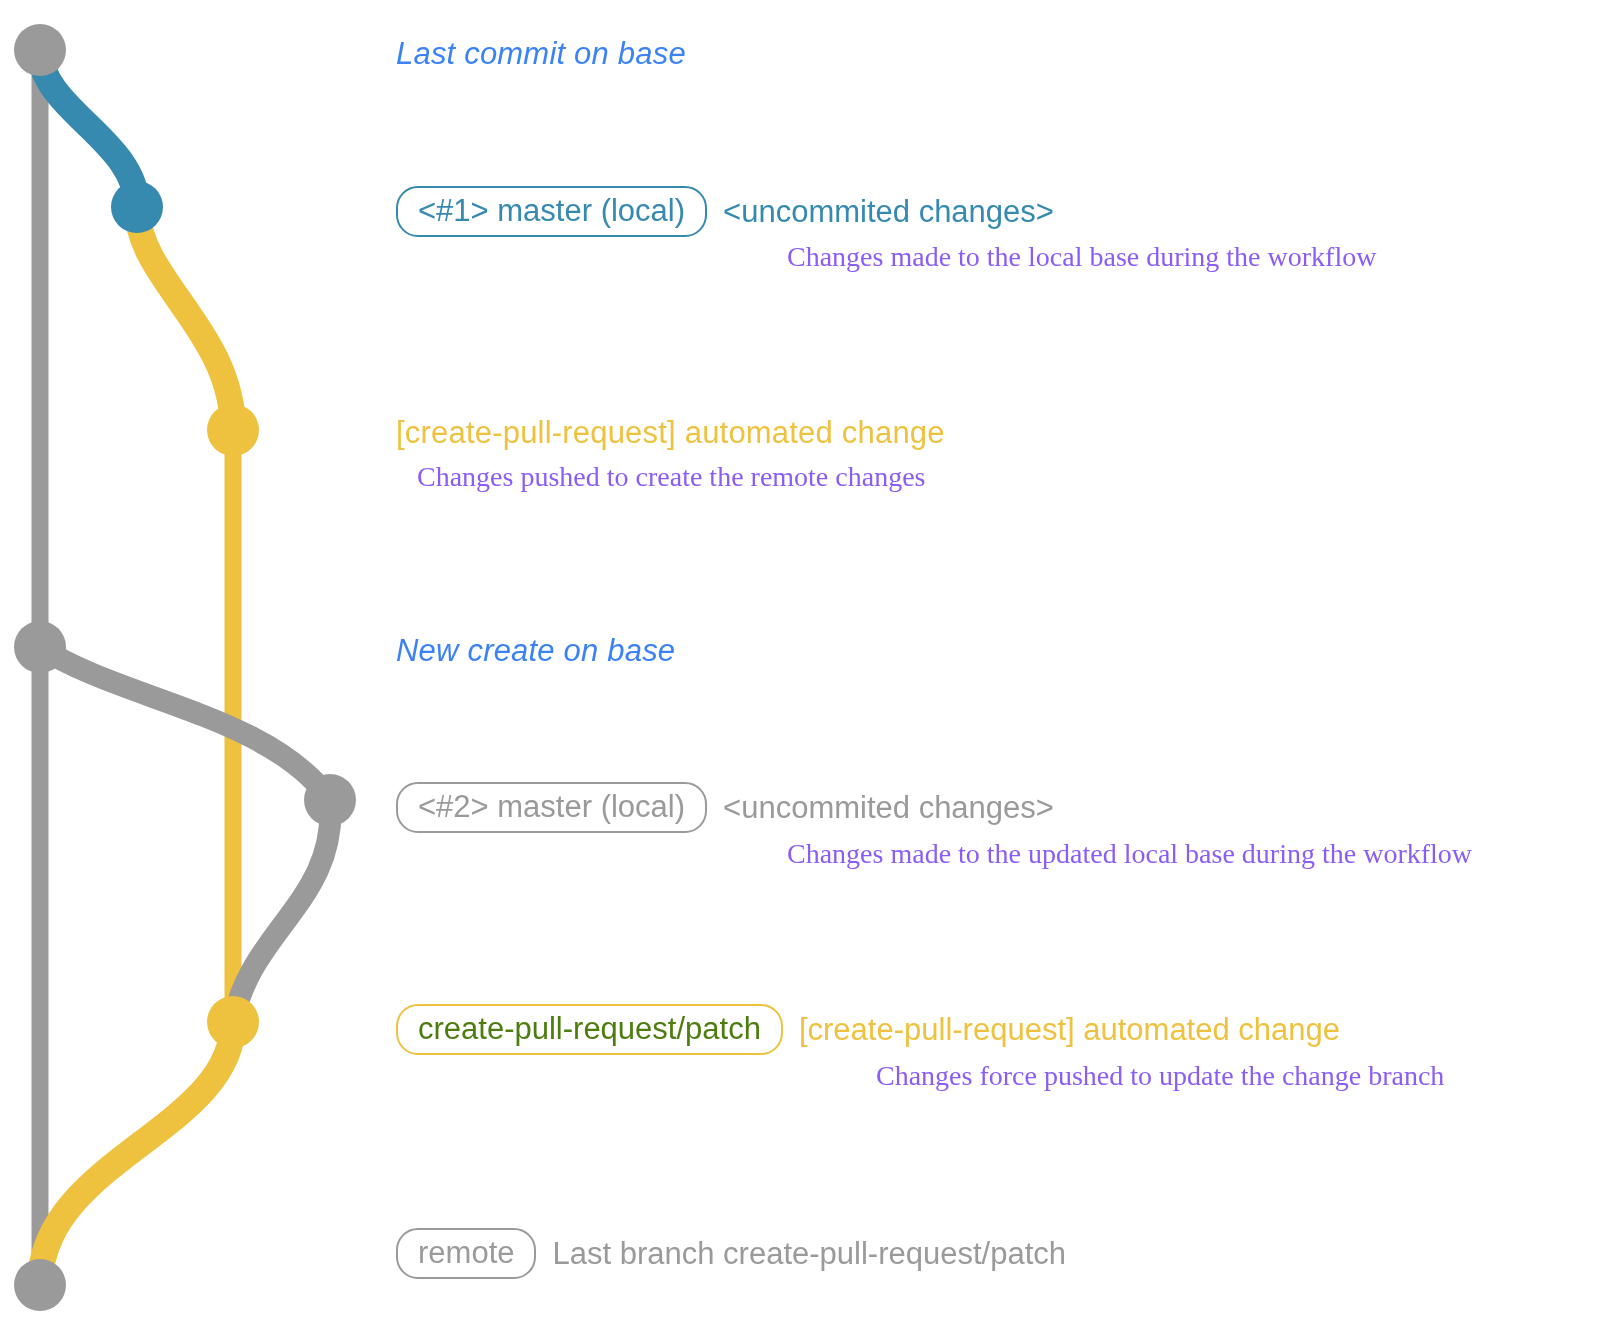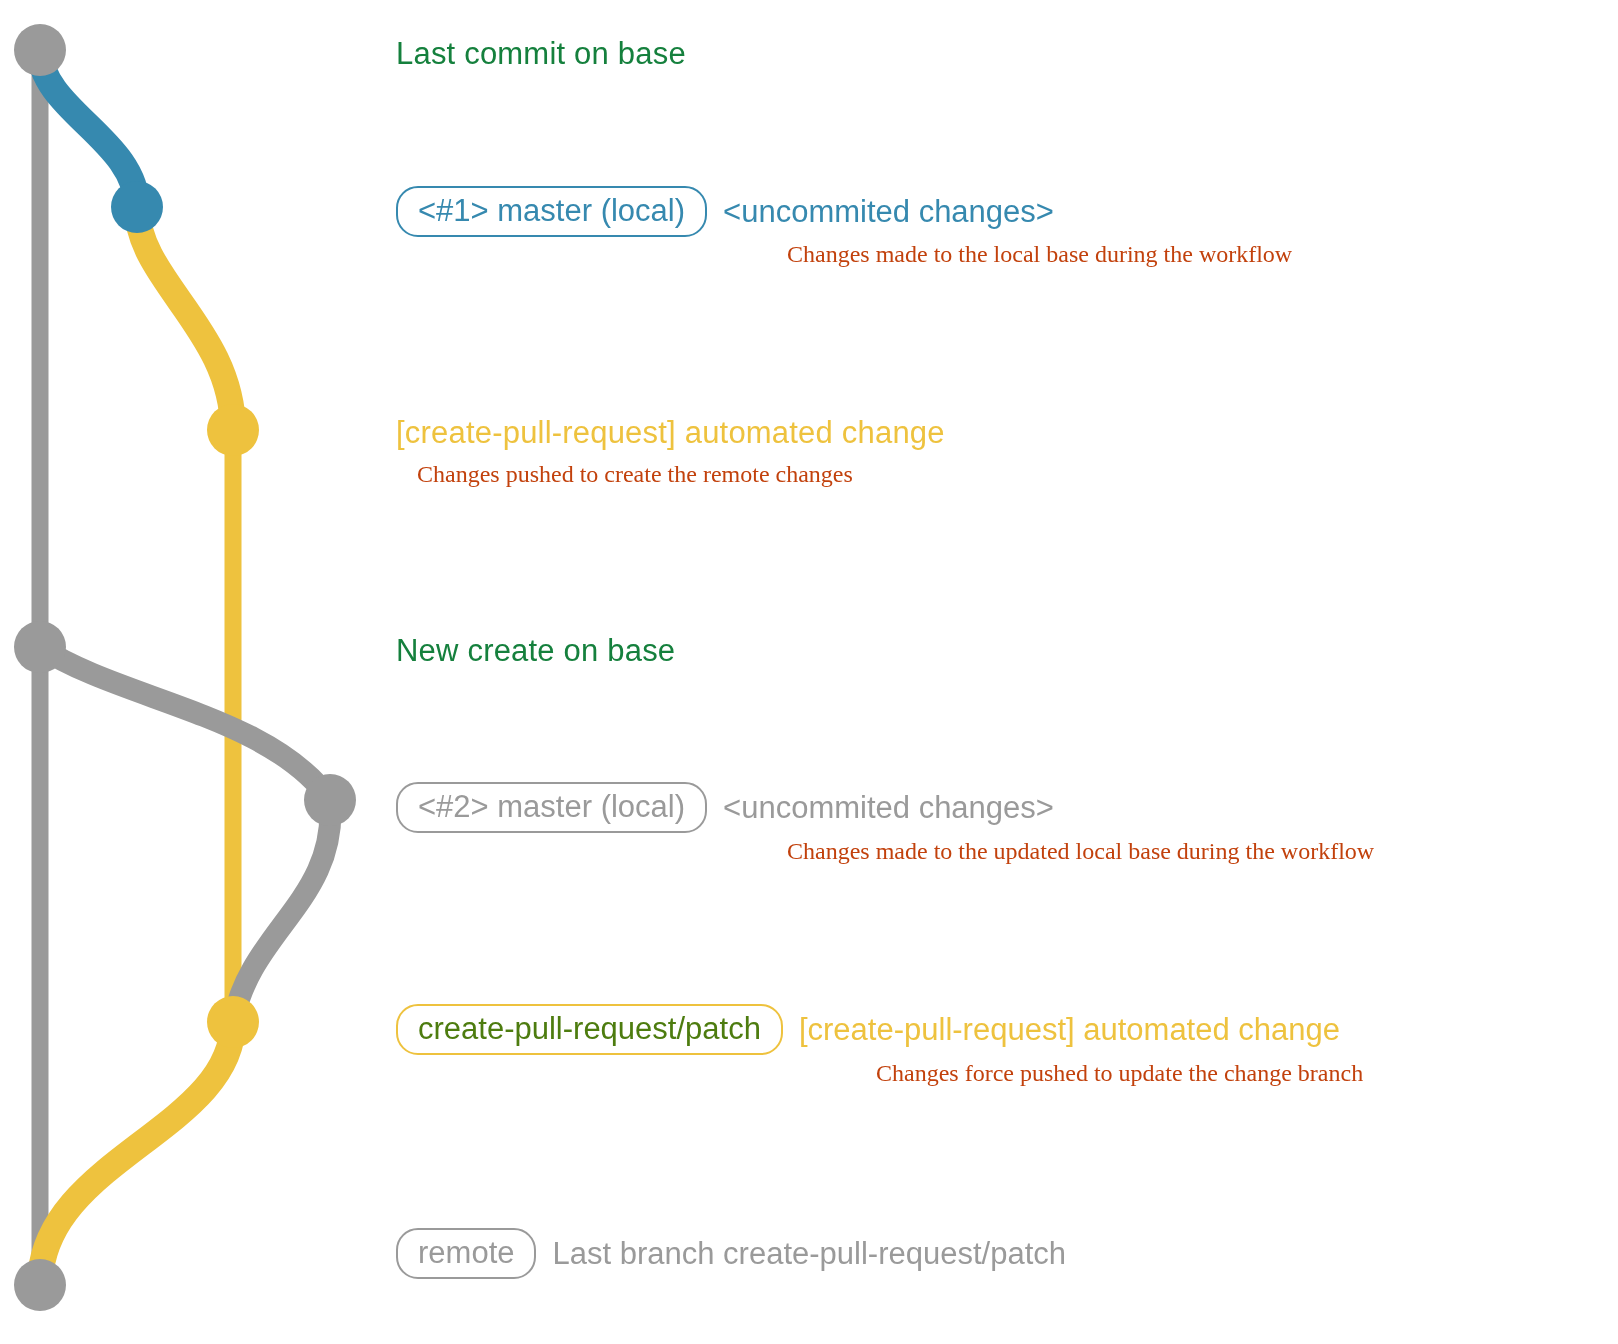--- a/index.html
+++ b/index.html
@@ -26,22 +26,23 @@
     height: 1344px;
   }
   .row {
     position: absolute;
     display: flex;
     align-items: center;
     white-space: nowrap;
   }
   .section-title {
     font-size: 31px;
-    color: #15803d;
+    color: #3b82f6;
     letter-spacing: 0.2px;
+    font-style: italic;
   }
   .badge {
     display: inline-block;
     border: 2px solid #9a9a9a;
     border-radius: 22px;
     padding: 7px 20px 9px 20px;
     font-size: 31px;
     line-height: 1;
     color: #9a9a9a;
     background: transparent;
@@ -62,22 +63,22 @@
     font-size: 31px;
     line-height: 1;
     margin-left: 16px;
   }
   .commit-msg.blue { color: #3689af; }
   .commit-msg.yellow { color: #eec23e; }
   .commit-msg.gray { color: #9a9a9a; }
   .desc {
     position: absolute;
     font-family: "Liberation Serif", serif;
-    font-size: 24px;
-    color: #c2410c;
+    font-size: 28px;
+    color: #8b5cf6;
     white-space: nowrap;
   }
   .heading-yellow {
     font-size: 31px;
     color: #eec23e;
     letter-spacing: 0.2px;
   }
 </style>
 </head>
 <body>

